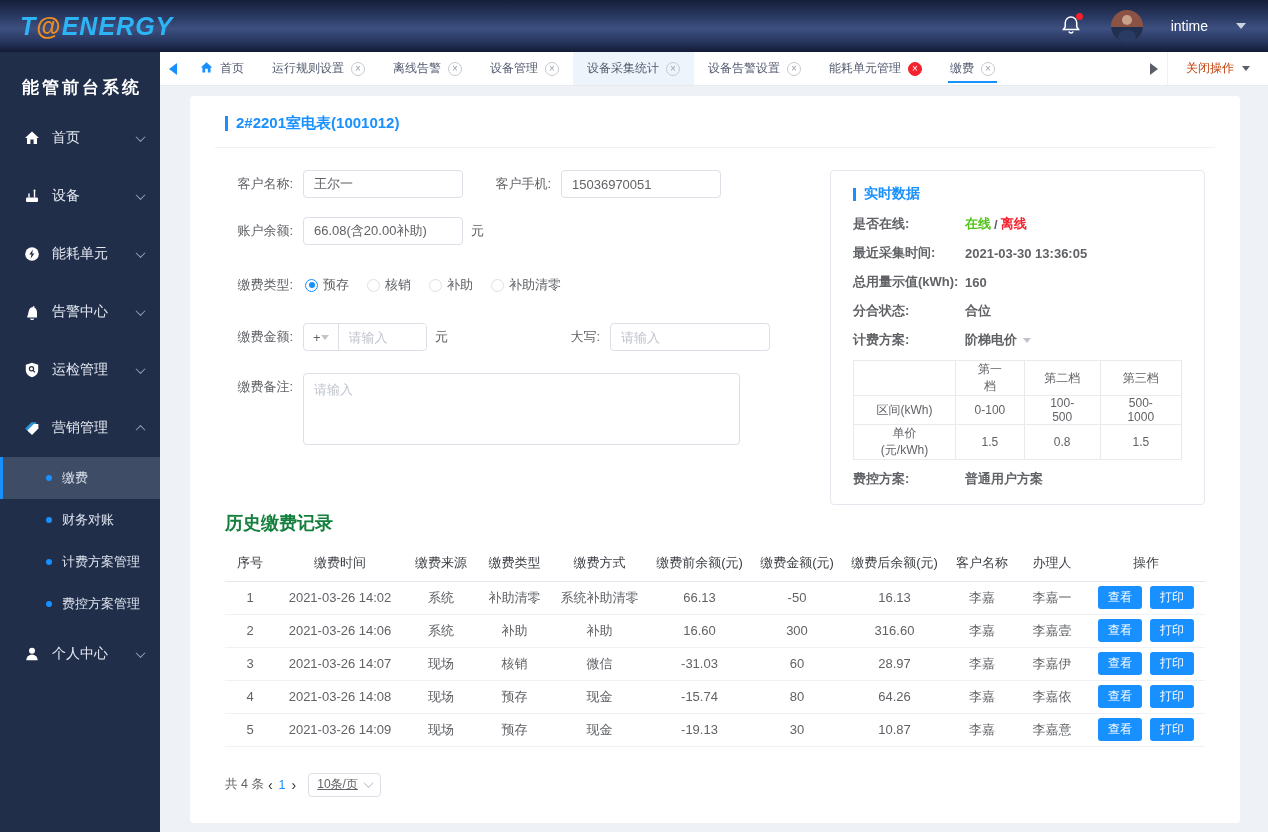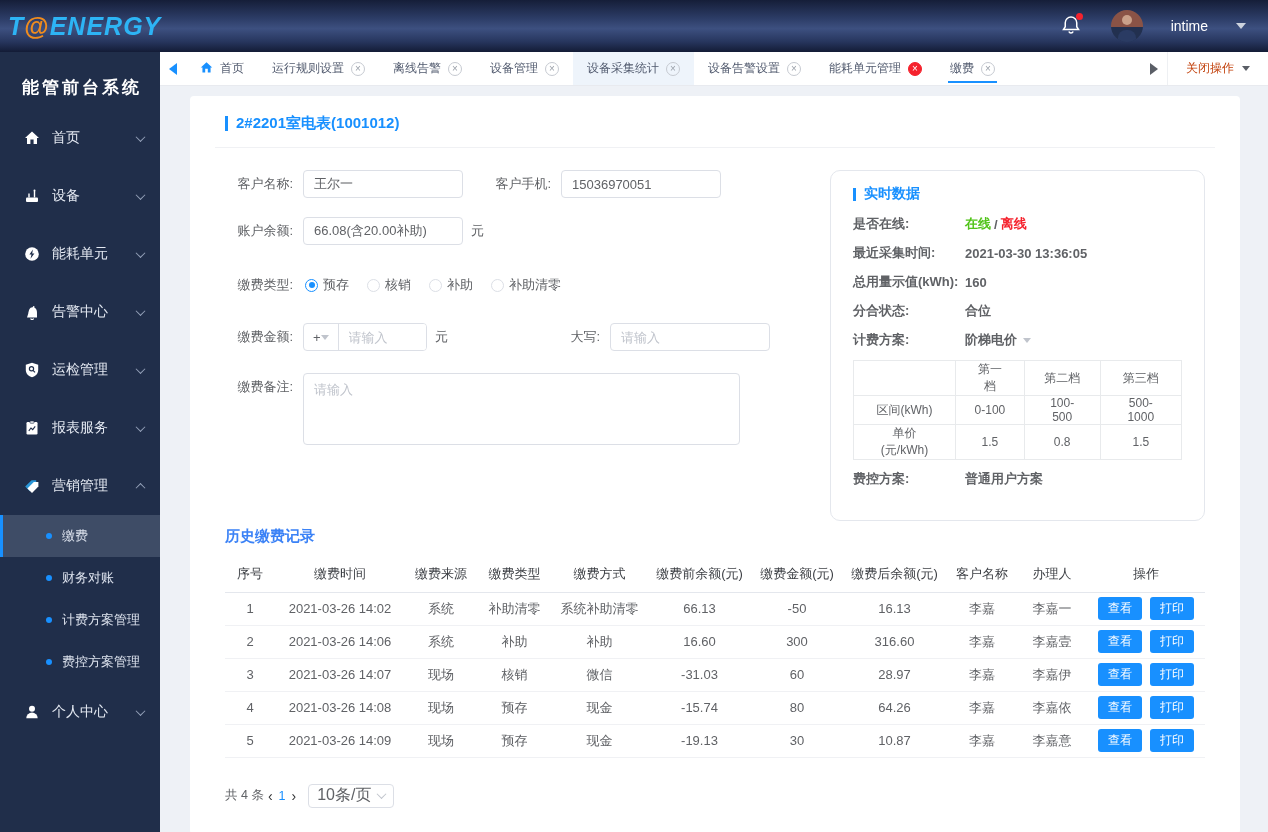--- a/index.html
+++ b/index.html
@@ -2,21 +2,21 @@
 <html><head>
 <meta charset="utf-8">
 <style>
   * { box-sizing: border-box; margin: 0; padding: 0; }
   html,body { width:1268px; height:832px; overflow:hidden; }
   body { font-family:"Liberation Sans","DejaVu Sans",sans-serif; background:#eef1f6; position:relative; font-size:13px; color:#606266; }
 
   
   .topbar { position:absolute; top:0; left:0; width:1268px; height:52px; z-index:30;
     background:linear-gradient(180deg,#151e38 0%,#2c3c66 35%,#3d5080 55%,#27365e 80%,#131c36 100%);
-    display:flex; align-items:center; justify-content:space-between; padding:0 22px 0 8px; }
+    display:flex; align-items:center; justify-content:space-between; padding:0 22px 0 20px; }
   .logo { font-size:25px; font-weight:bold; font-style:italic; letter-spacing:1px; color:#2db4f5; white-space:nowrap; }
   .logo .at { color:#f08c1e; font-style:normal; }
   .topbar-right { display:flex; align-items:center; gap:28px; }
   .bell-wrap { position:relative; width:22px; height:24px; cursor:pointer; }
   .bell-dot { position:absolute; top:-1px; right:0; width:7px; height:7px; border-radius:50%; background:#f5222d; }
   .avatar { width:32px; height:32px; border-radius:50%; background:linear-gradient(160deg,#8a4f43 0%,#6e4038 45%,#253454 46%,#1b2majesty744 100%);
     background:linear-gradient(180deg,#8a5346 0 52%,#22304f 52% 100%); position:relative; overflow:hidden; }
   .avatar::before { content:""; position:absolute; top:5px; left:11px; width:10px; height:10px; border-radius:50%; background:#caa18a; }
   .avatar::after { content:""; position:absolute; bottom:0; left:7px; width:18px; height:12px; border-radius:8px 8px 0 0; background:#2a3b63; }
   .username { color:#fff; font-size:14px; }
@@ -74,43 +74,43 @@
   .compound { display:flex; margin-left:10px; border:1px solid #dcdfe6; border-radius:4px; height:28px; width:160px; overflow:hidden; }
   .compound .sel { width:66px; display:flex; align-items:center; justify-content:space-between; padding:0 9px; border-right:1px solid #dcdfe6; cursor:pointer; color:#606266; }
   .caret-gray { width:0; height:0; border-left:4px solid transparent; border-right:4px solid transparent; border-top:5px solid #c0c4cc; }
   .compound input { border:none; outline:none; width:92px; padding:0 10px; font-size:13px; color:#606266; font-family:inherit; }
   .compound input::placeholder { color:#c0c4cc; }
   .gap56 { margin-left:56px; }
   .uc-label { width:40px; text-align:right; color:#606266; line-height:28px; flex-shrink:0; }
   textarea.inp { width:437px; height:72px; padding:6px 10px; resize:none; line-height:1.5; }
 
   
-  .rt-panel { margin-left:60px; width:378px; border:1px solid #e4e7ed; border-radius:10px; padding:14px 22px 16px 22px; align-self:flex-start; }
+  .rt-panel { margin-left:60px; width:378px; border:1px solid #e4e7ed; border-radius:4px; padding:14px 22px 16px 22px; align-self:flex-start; }
   .rt-title { color:#1890ff; font-size:14px; font-weight:bold; display:flex; align-items:center; margin-bottom:12px; }
   .rt-row { display:flex; margin-bottom:11px; font-size:13px;font-weight:bold; }
   .rt-label { width:112px; color:#606266; flex-shrink:0; }
   .rt-value { color:#606266; display:flex; align-items:center; gap:6px; }
   .green { color:#52c41a; }
   .red { color:#f5222d; }
   .slash { color:#606266; }
   .tier-table { border-collapse:collapse; width:100%; margin:2px 0 10px 0; font-size:12px; }
   .tier-table td { border:1px solid #e8eaec; text-align:center; height:23px; color:#606266; padding:0 18px; }
 
   
-  .hist-title { font-size:15px; font-weight:bold; color:#3b82f6; margin:6px 0 4px 0; }
+  .hist-title { font-size:18px; font-weight:bold; color:#15803d; margin:6px 0 4px 0; }
   .hist-table { border-collapse:collapse; width:980px; margin-top:10px; font-size:13px; }
   .hist-table th { font-weight:normal; color:#3c3f44; height:36px; border-bottom:1px solid #e4e7ed; text-align:center; white-space:nowrap; }
   .hist-table td { height:33px; border-bottom:1px solid #f0f1f4; text-align:center; color:#606266; white-space:nowrap; }
   .btn-sm { display:inline-block; background:#1890ff; color:#fff; font-size:12px; padding:3px 10px; border-radius:3px; border:none; cursor:pointer; font-family:inherit; }
   .btn-sm + .btn-sm { margin-left:8px; }
 
   .pagination { display:flex; align-items:center; margin-top:26px; font-size:12.5px; color:#606266; }
   .pg-arrow { cursor:pointer; color:#303133; font-size:14px; padding:0 4px; }
   .pg-num { color:#1890ff; padding:0 2px; cursor:pointer; }
-  .pg-size { border:1px solid #dcdfe6; border-radius:4px; height:24px; display:flex; align-items:center; gap:7px; padding:0 8px; margin-left:8px; cursor:pointer; font-size:16px; }
+  .pg-size { border:1px solid #dcdfe6; border-radius:4px; height:24px; display:flex; align-items:center; gap:7px; padding:0 8px; margin-left:8px; cursor:pointer; font-size:12px;text-decoration:underline; }
 
   .footer-row { display:flex; justify-content:flex-end; gap:22px; margin:36px 34px 0 0; }
   .btn { width:58px; height:26px; border:none; border-radius:4px; font-size:13px; cursor:pointer; font-family:inherit; }
   .btn.primary { background:#1890ff; color:#fff; }
   .btn.disabled { background:#c8cacd; color:#97999c; cursor:not-allowed; }
 </style>
 </head>
 <body>
 
 <div class="topbar">
@@ -181,31 +181,20 @@
         <svg width="16" height="16" viewBox="0 0 16 16">
           <path d="M8 .8l6.2 2v5c0 4.2-2.8 6.7-6.2 7.4C4.6 14.5 1.8 12 1.8 7.8v-5z" fill="#fff"></path>
           <circle cx="7.5" cy="6.8" r="2.1" fill="none" stroke="#202e4a" stroke-width="1.2"></circle>
           <path d="M9 8.4l2 2" stroke="#202e4a" stroke-width="1.2"></path>
         </svg>
       </span>
     <span class="nav-label">运检管理</span>
     <span class="chev down"></span>
   </div>
 
-  <div class="nav-item">
-    <span class="nav-icon">
-        <svg width="16" height="16" viewBox="0 0 16 16">
-          <rect x="2.5" y="2" width="11" height="12.5" rx="1.2" fill="#fff"></rect>
-          <rect x="6" y="1" width="4" height="2.2" rx=".6" fill="#fff" stroke="#202e4a" stroke-width=".7"></rect>
-          <path d="M4.8 10.8l2.2-2.8 1.7 1.6 2.5-3.2" stroke="#202e4a" stroke-width="1.1" fill="none"></path>
-        </svg>
-      </span>
-    <span class="nav-label">报表服务</span>
-    <span class="chev down"></span>
-  </div>
 
   <div class="nav-item">
     <span class="nav-icon">
         <svg width="16" height="16" viewBox="0 0 16 16">
           <g fill="#2da8f0">
             <path d="M1.2 8.6L7.6 2.2h4.6v4.6L5.8 13.2z" opacity=".85"></path>
           </g>
           <g fill="#fff">
             <path d="M3.4 10.4L9.8 4h4.6v4.6l-6.4 6.4z"></path>
           </g>
@@ -407,21 +396,21 @@
             <td>500-1000</td>
           </tr>
           <tr>
             <td>单价(元/kWh)</td>
             <td>1.5</td>
             <td>0.8</td>
             <td>1.5</td>
           </tr>
         </tbody>
           </table>
-        <div class="rt-row" style="margin-bottom:16px">
+        <div class="rt-row" style="margin-bottom:0">
           <span class="rt-label">费控方案:</span>
           <span class="rt-value">普通用户方案</span>
         </div>
       </div>
     </div>
 
     <div class="hist-title">历史缴费记录</div>
     <table class="hist-table">
       <colgroup>
         <col style="width:50px">

